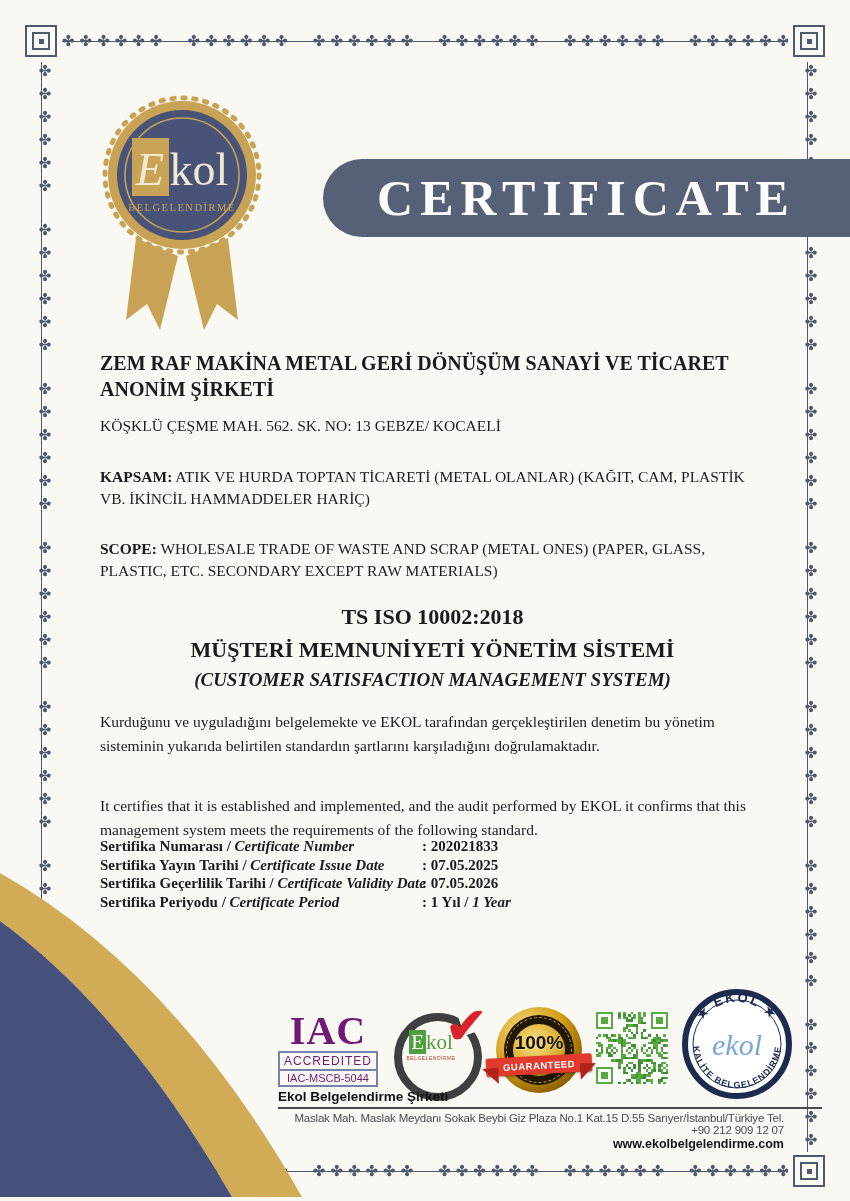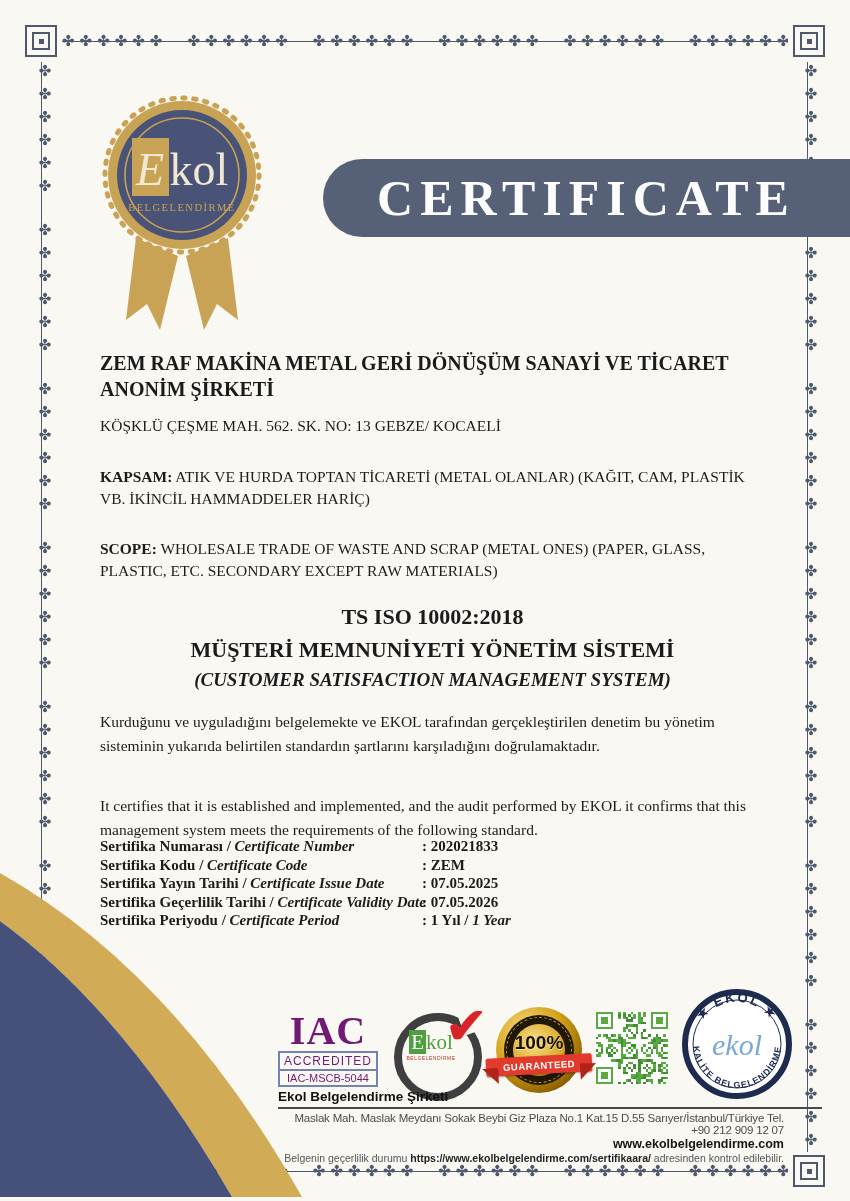--- a/index.html
+++ b/index.html
@@ -164,24 +164,20 @@
     <div class="std-en">(CUSTOMER SATISFACTION MANAGEMENT SYSTEM)</div>
   </div>
 
   <div class="para para-tr">Kurduğunu ve uyguladığını belgelemekte ve EKOL tarafından gerçekleştirilen denetim bu yönetim sisteminin yukarıda belirtilen standardın şartlarını karşıladığını doğrulamaktadır.</div>
   <div class="para para-en"> It certifies that it is established and implemented, and the audit performed by EKOL it confirms that this management system meets the requirements of the following standard.</div>
 
   <div class="details">
     <div class="dt-row">
       <span class="dt-label"><b>Sertifika Numarası</b><b> / </b><i>Certificate Number</i></span>
       <span class="dt-value"><b>: </b><b>202021833</b></span>
-    </div>
-    <div class="dt-row">
-      <span class="dt-label"><b>Sertifika Kodu</b><b> / </b><i>Certificate Code</i></span>
-      <span class="dt-value"><b>: </b><b>ZEM</b></span>
     </div>
     <div class="dt-row">
       <span class="dt-label"><b>Sertifika Yayın Tarihi</b><b> / </b><i>Certificate Issue Date</i></span>
       <span class="dt-value"><b>: </b><b>07.05.2025</b></span>
     </div>
     <div class="dt-row">
       <span class="dt-label"><b>Sertifika Geçerlilik Tarihi</b><b> / </b><i>Certificate Validity Date</i></span>
       <span class="dt-value"><b>: </b><b>07.05.2026</b></span>
     </div>
     <div class="dt-row">
@@ -510,21 +506,20 @@
       </svg>
     </div>
   </div>
 
   <div class="footer">
     <div class="f-company">Ekol Belgelendirme Şirketi</div>
     <hr class="f-rule">
     <div class="f-right">
       <div class="f-addr">Maslak Mah. Maslak Meydanı Sokak Beybi Giz Plaza No.1 Kat.15 D.55 Sarıyer/İstanbul/Türkiye  Tel. +90 212 909 12 07</div>
       <div class="f-web">www.ekolbelgelendirme.com</div>
-      <div class="f-valid"><span>Belgenin geçerlilik durumu </span><b>https://www.ekolbelgelendirme.com/sertifikaara/</b><span> adresinden kontrol edilebilir.</span></div>
     </div>
   </div>
 
   <div class="corner-decor">
     <svg width="310" height="330" viewBox="0 0 310 330">
       <path d="M0,6 Q175,105 302,330 L232,330 Q125,145 0,54 Z" fill="#d2ab57"></path>
       <path d="M0,54 Q125,145 232,330 L0,330 Z" fill="#46517b"></path>
     </svg>
   </div>
 

